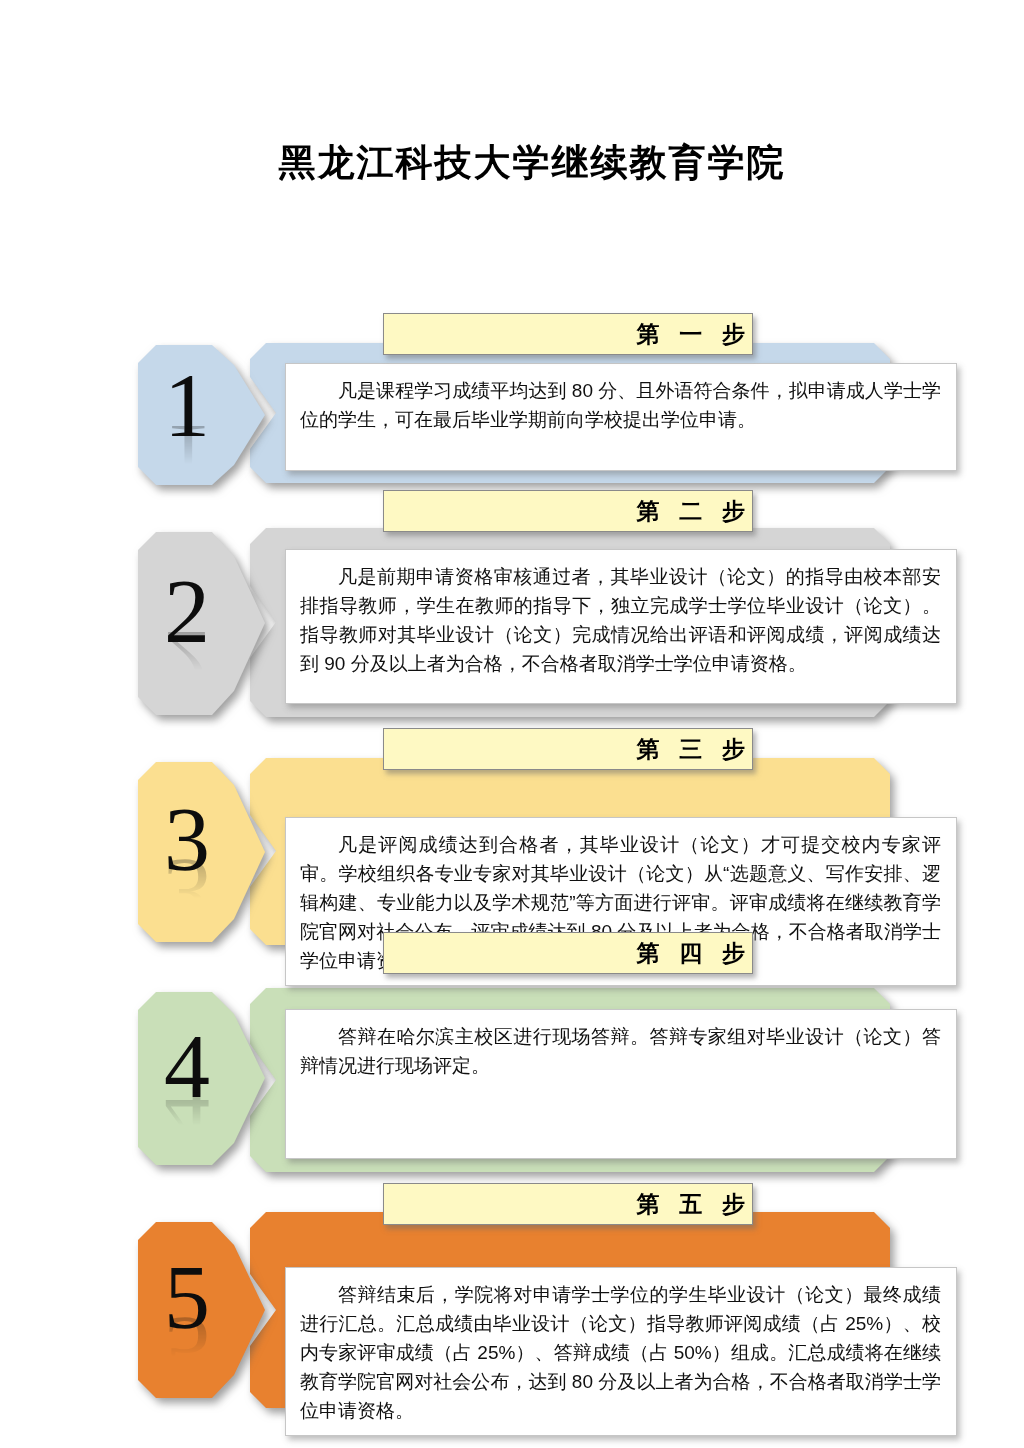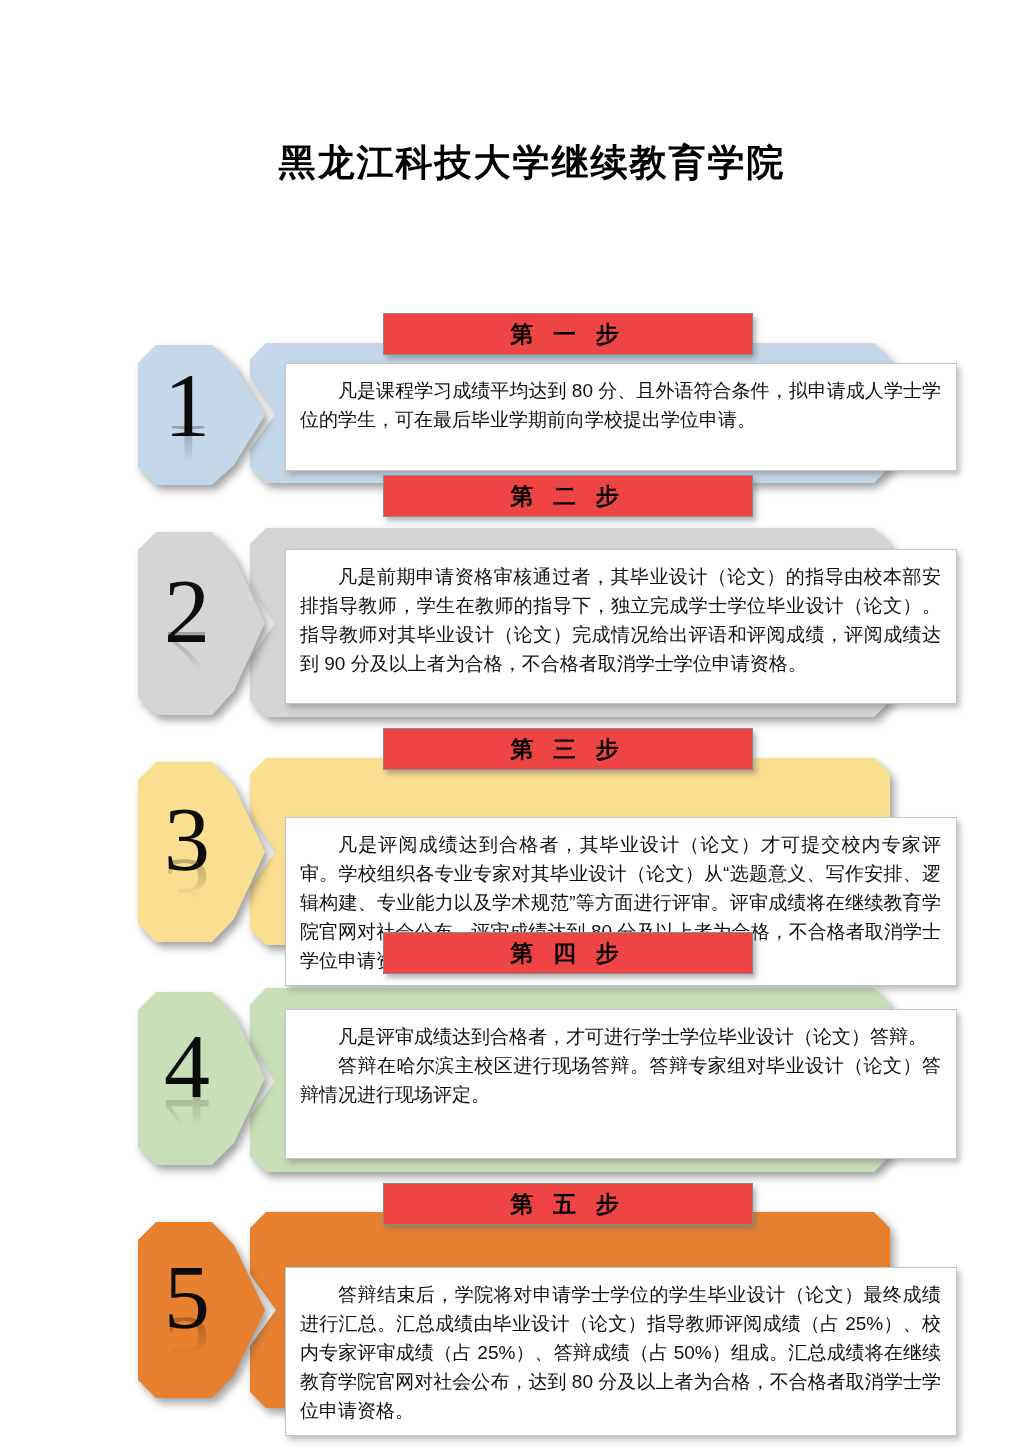--- a/index.html
+++ b/index.html
@@ -24,23 +24,23 @@
   }
   .digit.reflect{
     top:calc(44% + 4px);
     transform:scaleY(-1);
     opacity:.32;
     -webkit-mask-image:linear-gradient(to top,#000 8%,transparent 58%);
     mask-image:linear-gradient(to top,#000 8%,transparent 58%);
   }
   .stephead{
     position:absolute;left:383px;width:370px;height:42px;
-    background:#ef4444;border:1px solid #8a8a8a;box-sizing:border-box;
+    background:#fef9c3;border:1px solid #8a8a8a;box-sizing:border-box;
     box-shadow:3px 4px 5px rgba(110,110,110,.5);
-    display:flex;align-items:center;justify-content:center;z-index:3;
+    display:flex;align-items:center;justify-content:flex-end;z-index:3;
   }
   .stephead span{
     font-size:23px;font-weight:700;letter-spacing:7px;color:#000;
     font-family:"Liberation Serif", serif;
   }
   .stepbody{
     position:absolute;left:285px;width:672px;box-sizing:border-box;
     background:#fff;border:1px solid #c6c6c6;
     box-shadow:3px 4px 6px rgba(110,110,110,.45);
     padding:12px 15px 10px 14px;z-index:2;
@@ -82,21 +82,21 @@
     <svg class="shape-svg" style="left:250px;top:528px;width:640px;height:189px" viewBox="0 0 640 189" preserveAspectRatio="none">
       <polygon points="16,0 624,0 640,16 640,173 624,189 16,189 0,173 0,130 26,94 0,58 0,16" style="fill: rgb(213, 213, 213);"></polygon>
     </svg>
     <div class="numwrap" style="left:138px;top:532px;width:127px;height:183px">
       <svg viewBox="0 0 127 183" preserveAspectRatio="none">
         <polygon points="18,0 74,0 96,24 127,91 96,159 74,183 18,183 0,165 0,18" style="fill: rgb(213, 213, 213);"></polygon>
       </svg>
       <div class="digit">2</div>
       <div class="digit reflect">2</div>
     </div>
-    <div class="stephead" style="top:475px">
+    <div class="stephead" style="top:490px">
       <span>第 二 步</span>
     </div>
     <div class="stepbody" style="top:549px;min-height:155px">
       <p>凡是前期申请资格审核通过者，其毕业设计（论文）的指导由校本部安排指导教师，学生在教师的指导下，独立完成学士学位毕业设计（论文）。指导教师对其毕业设计（论文）完成情况给出评语和评阅成绩，评阅成绩达到 90 分及以上者为合格，不合格者取消学士学位申请资格。</p>
     </div>
   </section>
 
   <section>
     <svg class="shape-svg" style="left:250px;top:758px;width:640px;height:187px" viewBox="0 0 640 187" preserveAspectRatio="none">
       <polygon points="16,0 624,0 640,16 640,171 624,187 16,187 0,171 0,129 26,93 0,57 0,16" style="fill: rgb(251, 223, 144);"></polygon>
@@ -124,21 +124,20 @@
       <svg viewBox="0 0 127 173" preserveAspectRatio="none">
         <polygon points="18,0 74,0 96,22 127,86 96,151 74,173 18,173 0,155 0,18" style="fill: rgb(201, 223, 184);"></polygon>
       </svg>
       <div class="digit">4</div>
       <div class="digit reflect">4</div>
     </div>
     <div class="stephead" style="top:932px">
       <span>第 四 步</span>
     </div>
     <div class="stepbody" style="top:1009px;min-height:150px">
-      <p>凡是评审成绩达到合格者，才可进行学士学位毕业设计（论文）答辩。</p>
       <p>答辩在哈尔滨主校区进行现场答辩。答辩专家组对毕业设计（论文）答辩情况进行现场评定。</p>
     </div>
   </section>
 
   <section>
     <svg class="shape-svg" style="left:250px;top:1212px;width:640px;height:196px" viewBox="0 0 640 196" preserveAspectRatio="none">
       <polygon points="16,0 624,0 640,16 640,180 624,196 16,196 0,180 0,134 26,98 0,62 0,16" style="fill: rgb(232, 129, 47);"></polygon>
     </svg>
     <div class="numwrap" style="left:138px;top:1222px;width:127px;height:176px">
       <svg viewBox="0 0 127 176" preserveAspectRatio="none">

